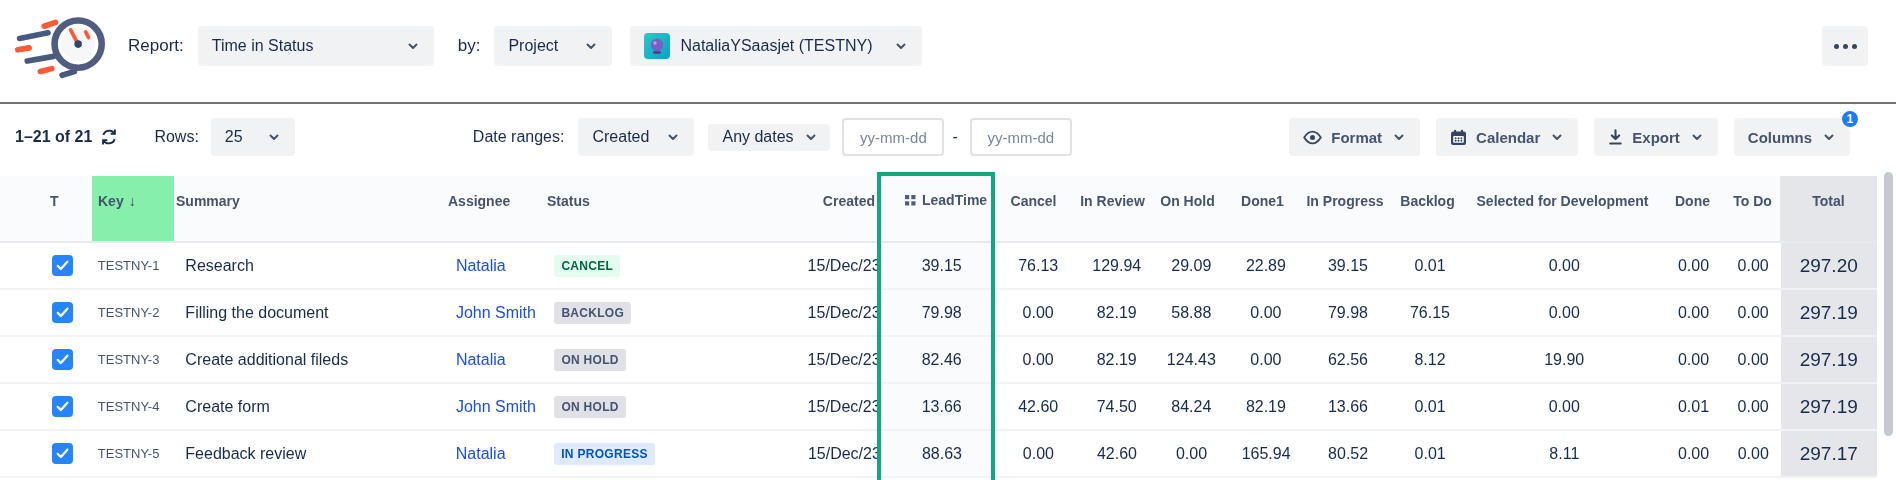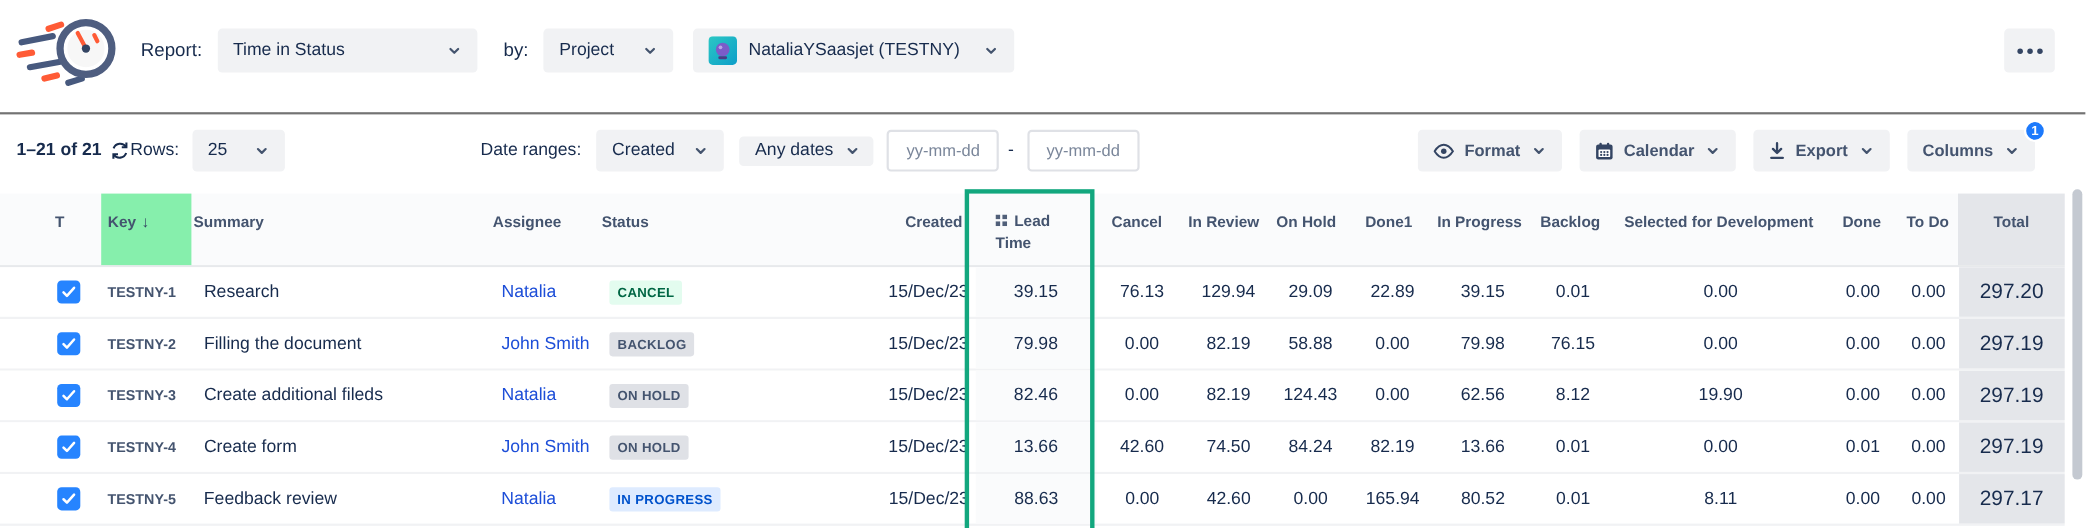--- a/index.html
+++ b/index.html
@@ -34,21 +34,21 @@
   .more-btn {
     width:46px; height:40px; background:#F1F2F4; border:none; border-radius:4px;
     display:inline-flex; align-items:center; justify-content:center; gap:4px; cursor:pointer;
   }
   .dot { width:5px; height:5px; border-radius:50%; background:#344563; display:inline-block; }
 
   
   .toolbar { height:66px; display:flex; align-items:center; padding:0 0 0 15px; }
   .pag { font-size:16px; font-weight:700; color:#172B4D; white-space:nowrap; }
   .refresh-btn { background:none; border:none; margin-left:8px; cursor:pointer; display:inline-flex; align-items:center; }
-  .rows-lbl { font-size:16px; }
+  .rows-lbl { font-size:16px; margin-left:36px; }
   .rows-sel { width:84px; height:38px; margin-left:12px; }
   .dr-lbl { font-size:16px; margin-left:178px; white-space:nowrap; }
   .created-sel { width:116px; height:38px; margin-left:14px; }
   .preset-sel { width:122px; height:27px; margin-left:14px; }
   .date-inp {
     width:102px; height:38px; margin-left:12px; border:2px solid #DFE1E6; border-radius:4px;
     font-family:inherit; font-size:15px; color:#172B4D; text-align:center; background:#fff;
   }
   .date-inp::placeholder { color:#7A869A; }
   .dash { margin-left:8px; font-size:16px; color:#172B4D; }
@@ -86,27 +86,27 @@
   .c-cancel{ width:83px; } .c-rev{ width:75px; } .c-hold{ width:75px; }
   .c-d1{ width:75px; } .c-prog{ width:90px; } .c-bl{ width:75px; }
   .c-sel{ width:195px; } .c-done{ width:65px; } .c-todo{ width:55px; }
   .c-total{ width:97px; justify-content:center; text-align:center; }
 
   .th.c-t   { padding-left:50px; }
   .th.c-key { background:#86efac; padding-left:6px; gap:5px; }
   .th.c-sum { padding-left:2px; }
   .th.c-asg { padding-left:6px; }
   .th.c-st  { padding-left:8px; }
-  .th.c-lead{ flex-direction:column; align-items:flex-start; justify-content:flex-start;
+  .th.c-lead{ flex-direction:row; align-items:flex-start; justify-content:flex-start;
               padding-left:24px; padding-top:14px; }
   .th.c-total{ background:#E4E6EA; }
   .lead-l1 { display:flex; align-items:center; gap:6px; }
 
   .td.c-t   { padding-left:52px; }
-  .td.c-key { font-size:13px; font-weight:700; color:#44546F; padding-left:6px; }
+  .td.c-key { font-size:13px; font-weight:400; color:#44546F; padding-left:6px; }
   .td.c-sum { padding-left:2px;margin-left:10px; }
   .td.c-asg { padding-left:6px; }
   .td.c-st  { padding-left:8px; }
   .td.c-lead{ background:#FAFBFC; height:100%; }
   .td.c-total{ background:#E4E6EA; height:100%; font-size:19px; }
 
   .link { color:#1d4ed8; text-decoration:none; cursor:pointer; font-size:16px; }
   .sort-arrow { font-size:14px; font-weight:700; color:#344563; }
 
   .badge {

